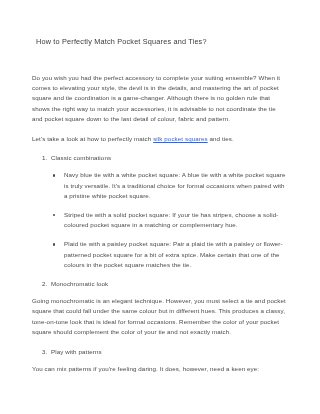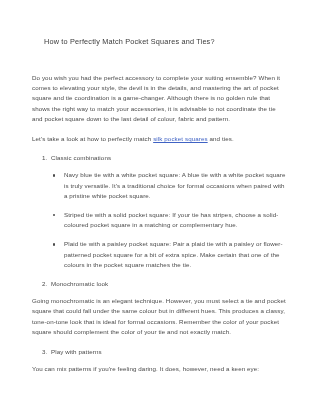--- a/index.html
+++ b/index.html
@@ -20,21 +20,21 @@
     background: #ffffff;
     box-sizing: border-box;
     padding: 36px 32px 0 32px;
   }
   .doc-title {
     font-size: 7.3px;
     line-height: 11px;
     color: #3b3b3b;
     font-weight: 400;
     letter-spacing: 0.18px;
-    margin: 0 0 26px 12px;
+    margin: 0 0 26px 4px;
   }
   .para {
     font-size: 6.2px;
     line-height: 10.2px;
     color: #4a4a4a;
     letter-spacing: 0.1px;
     margin: 0 0 10px 0;
     text-align: left;
   }
   .para.tight {

